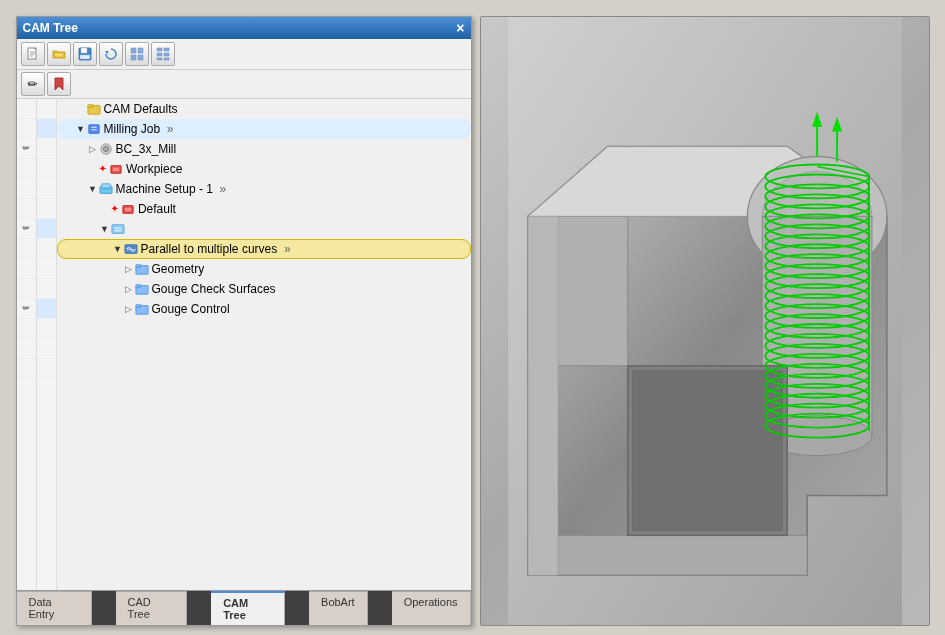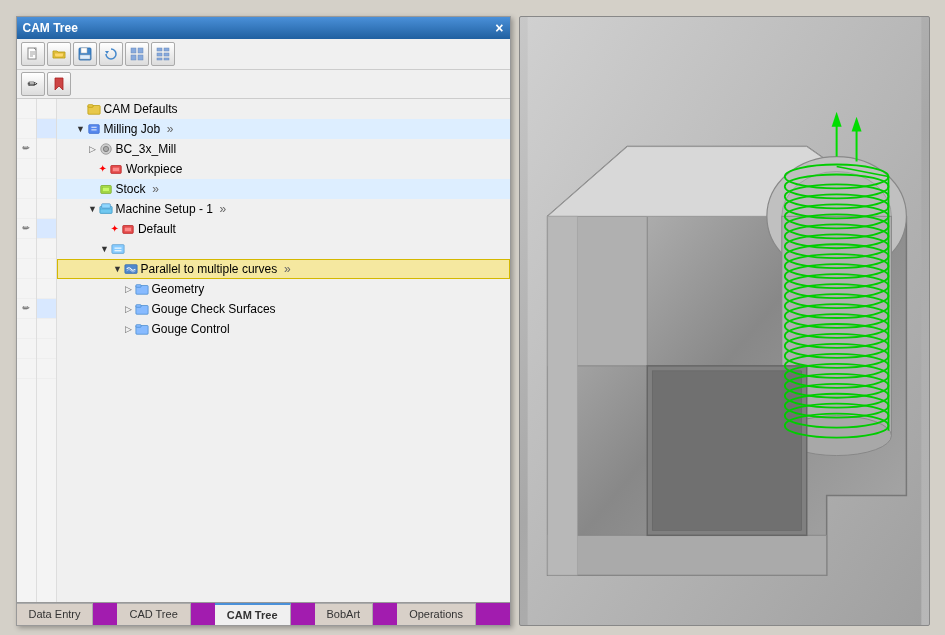--- a/index.html
+++ b/index.html
@@ -19,21 +19,21 @@
       display: flex;
       width: 930px;
       height: 620px;
       gap: 8px;
       align-items: flex-start;
       padding: 8px;
     }
 
     
     .cam-tree-window {
-      width: 495px;
+      width: 456px;
       height: 610px;
       background: #f0f0f0;
       border: 1px solid #999;
       box-shadow: 2px 2px 5px rgba(0,0,0,0.3);
       display: flex;
       flex-direction: column;
     }
 
     .window-titlebar {
       background: linear-gradient(to bottom, #4a90d9, #2060a0);
@@ -84,20 +84,21 @@
       gap: 2px;
     }
 
     .tree-item {
       display: flex;
       align-items: center;
       padding: 1px 2px;
       min-height: 20px;
       cursor: pointer;
       white-space: nowrap;
+      border-radius: 9px;
     }
 
     .tree-item.selected {
       background: #f5e8a0;
       border: 1px solid #d4b800;
     }
 
     .tree-item .indent {
       display: inline-block;
       min-width: 12px;
@@ -114,21 +115,21 @@
     }
 
     .tree-label {
       font-size: 12px;
       color: #000;
     }
 
     
     .bottom-tabs {
       display: flex;
-      background: #a21caf;
+      background: #404040;
       border-top: 1px solid #999;
       gap: 24px;
     }
 
     .tab-item {
       padding: 4px 12px;
       font-size: 11px;
       cursor: pointer;
       border-right: 1px solid #aaa;
       border-top: 1px solid #aaa;
@@ -343,29 +344,20 @@
           <span class="indent" style="min-width:28px;"></span>
           <span class="tree-expand"></span>
           <span style="color:red; font-size:10px; margin-right:2px;">✦</span>
           <svg class="svg-icon" viewBox="0 0 16 16">
             <rect x="2" y="4" width="12" height="9" rx="1" fill="#e84a4a" stroke="#b02020" stroke-width="0.8"></rect>
             <rect x="4" y="6" width="8" height="5" fill="#ff8888" stroke="#cc4444" stroke-width="0.5"></rect>
           </svg>
           <span class="tree-label">Workpiece</span>
         </div>
 
-        <div class="tree-item" style="background:#ddeeff;">
-          <span class="indent" style="min-width:28px;"></span>
-          <span class="tree-expand"></span>
-          <svg class="svg-icon" viewBox="0 0 16 16">
-            <rect x="2" y="4" width="12" height="9" rx="1" fill="#a8d848" stroke="#70a820" stroke-width="0.8"></rect>
-            <rect x="4" y="6" width="8" height="5" fill="#c8f868" stroke="#80c030" stroke-width="0.5"></rect>
-          </svg>
-          <span class="tree-label">Stock &nbsp;<span style="color:#666;">»</span></span>
-        </div>
 
         <div class="tree-item">
           <span class="indent" style="min-width:28px;"></span>
           <span class="tree-expand" style="cursor:pointer;">▼</span>
           <svg class="svg-icon" viewBox="0 0 16 16">
             <rect x="1" y="5" width="14" height="8" rx="1" fill="#70c8f0" stroke="#3090c0" stroke-width="0.8"></rect>
             <rect x="3" y="2" width="10" height="5" rx="1" fill="#90d8ff" stroke="#5090c0" stroke-width="0.8"></rect>
             <line x1="1" y1="8" x2="15" y2="8" stroke="#3090c0" stroke-width="0.5"></line>
           </svg>
           <span class="tree-label">Machine Setup - 1 &nbsp;<span style="color:#666;">»</span></span>

